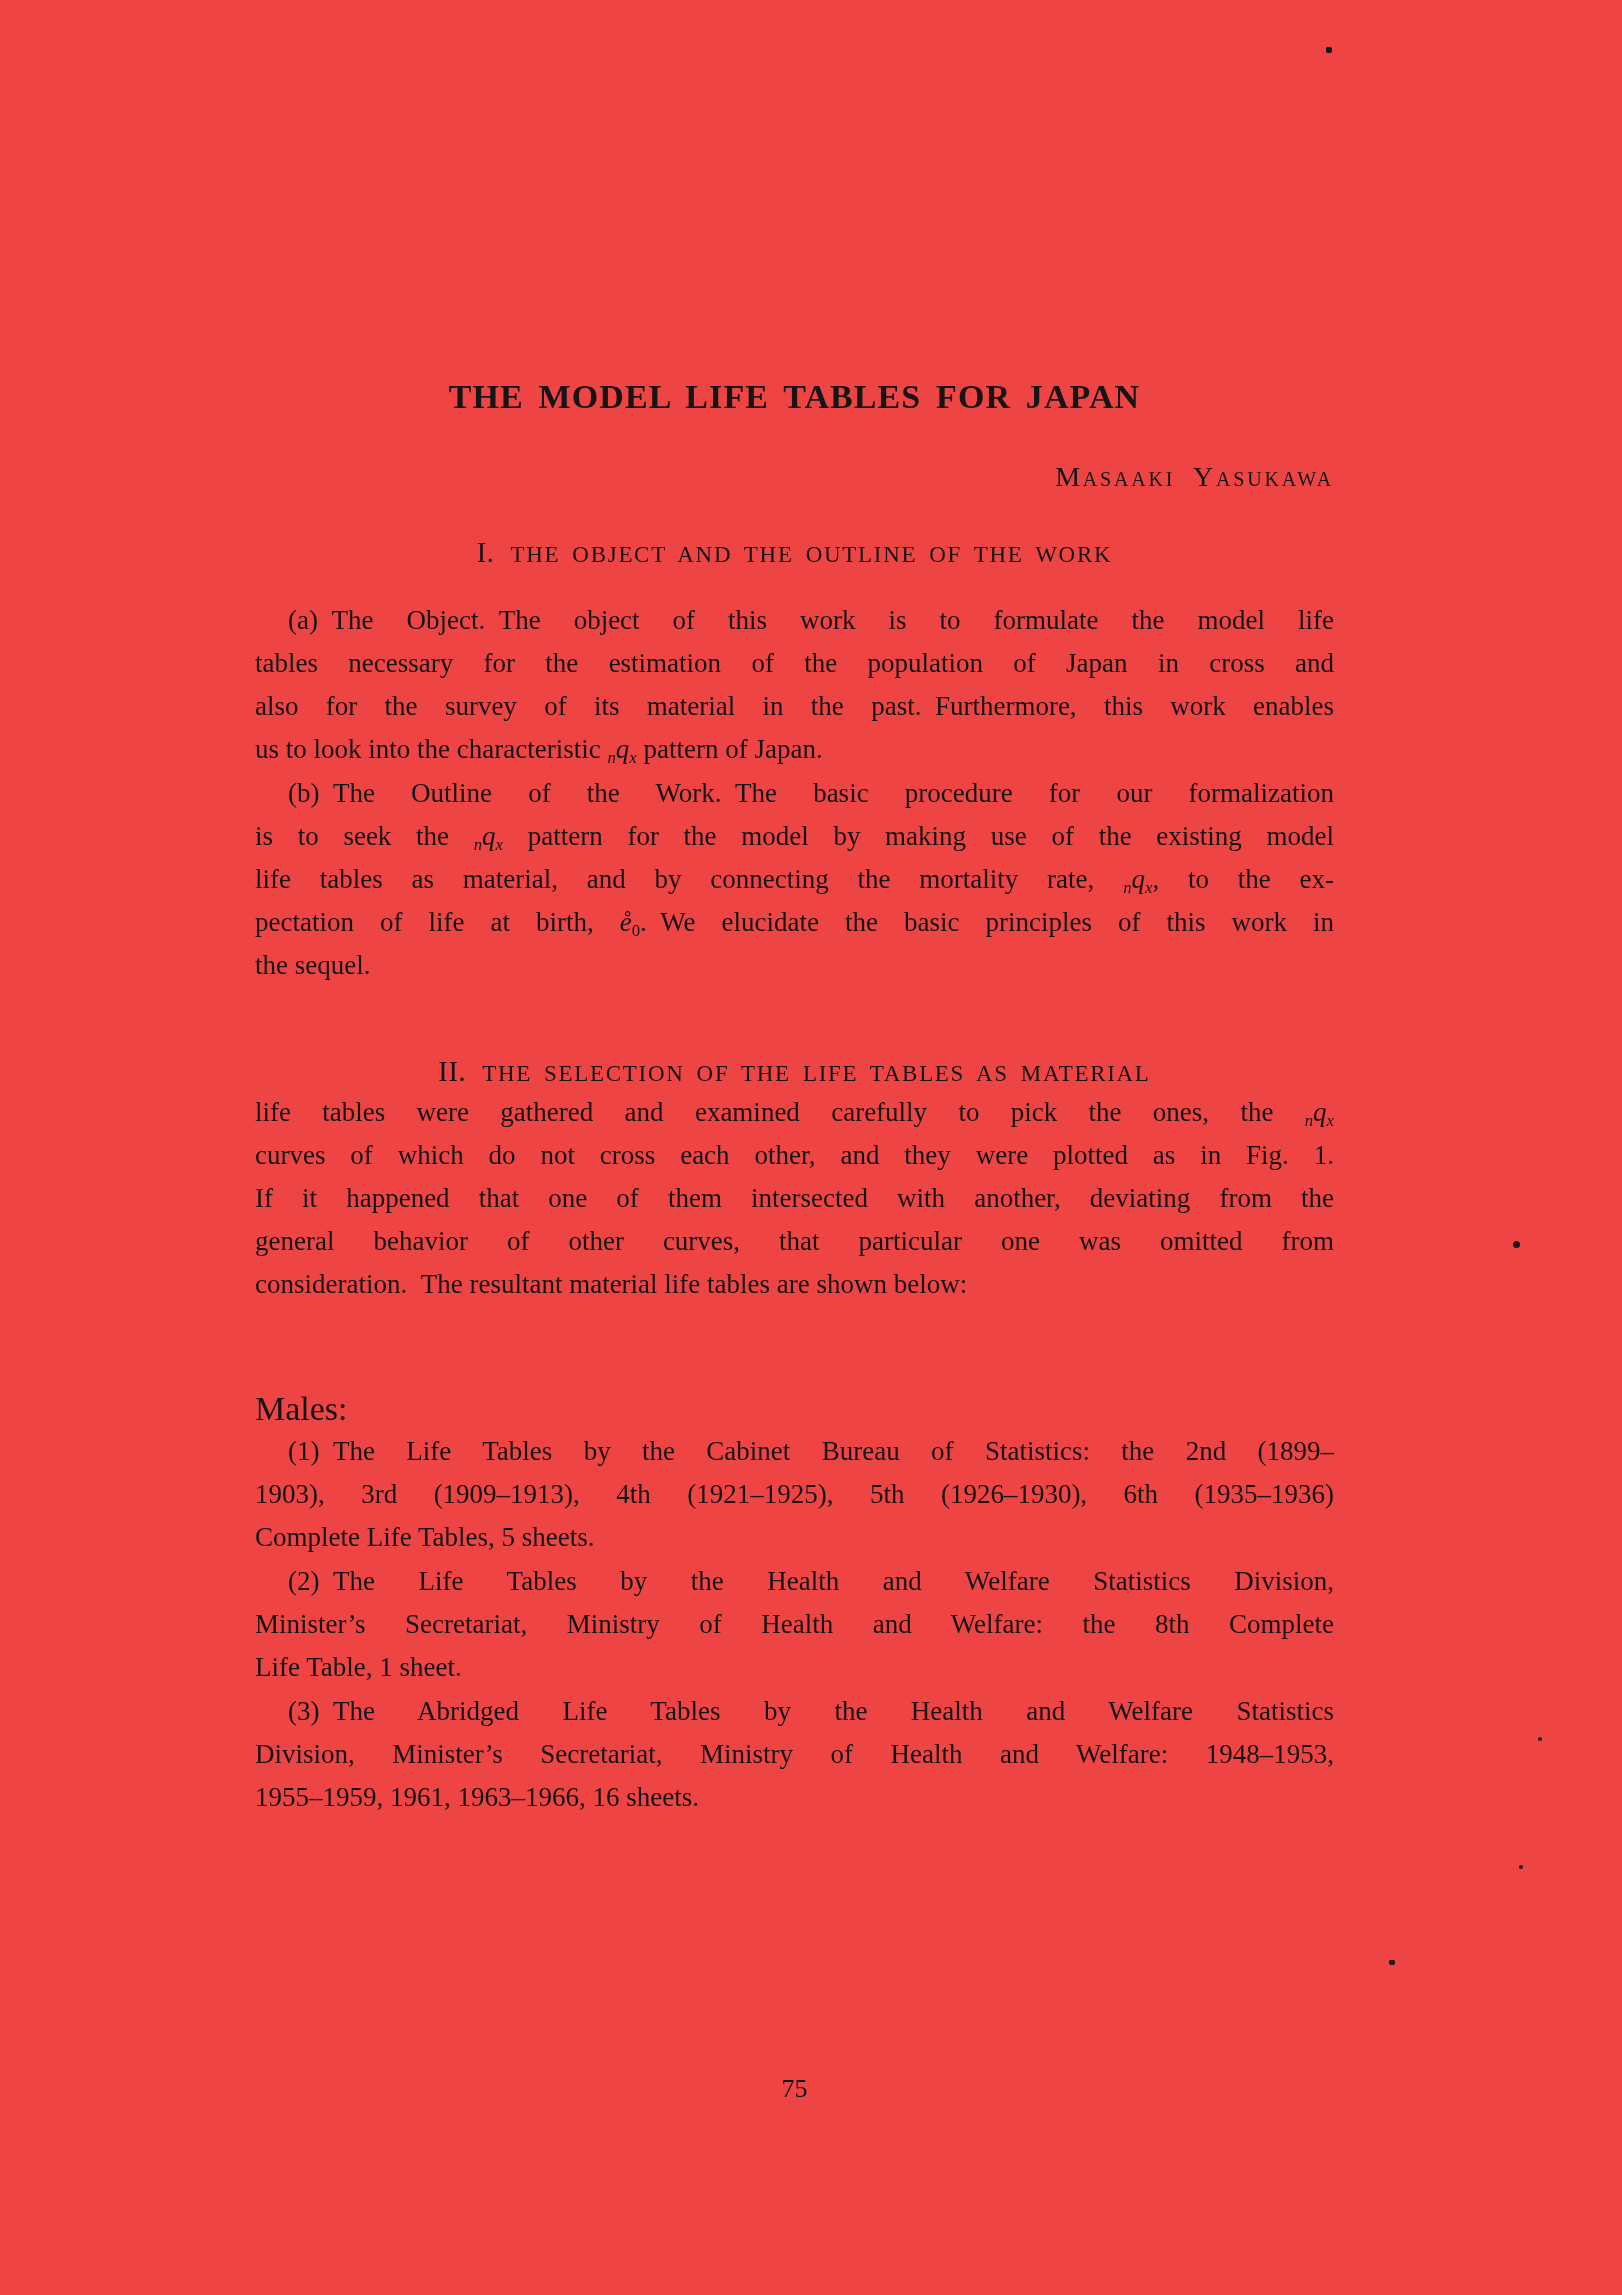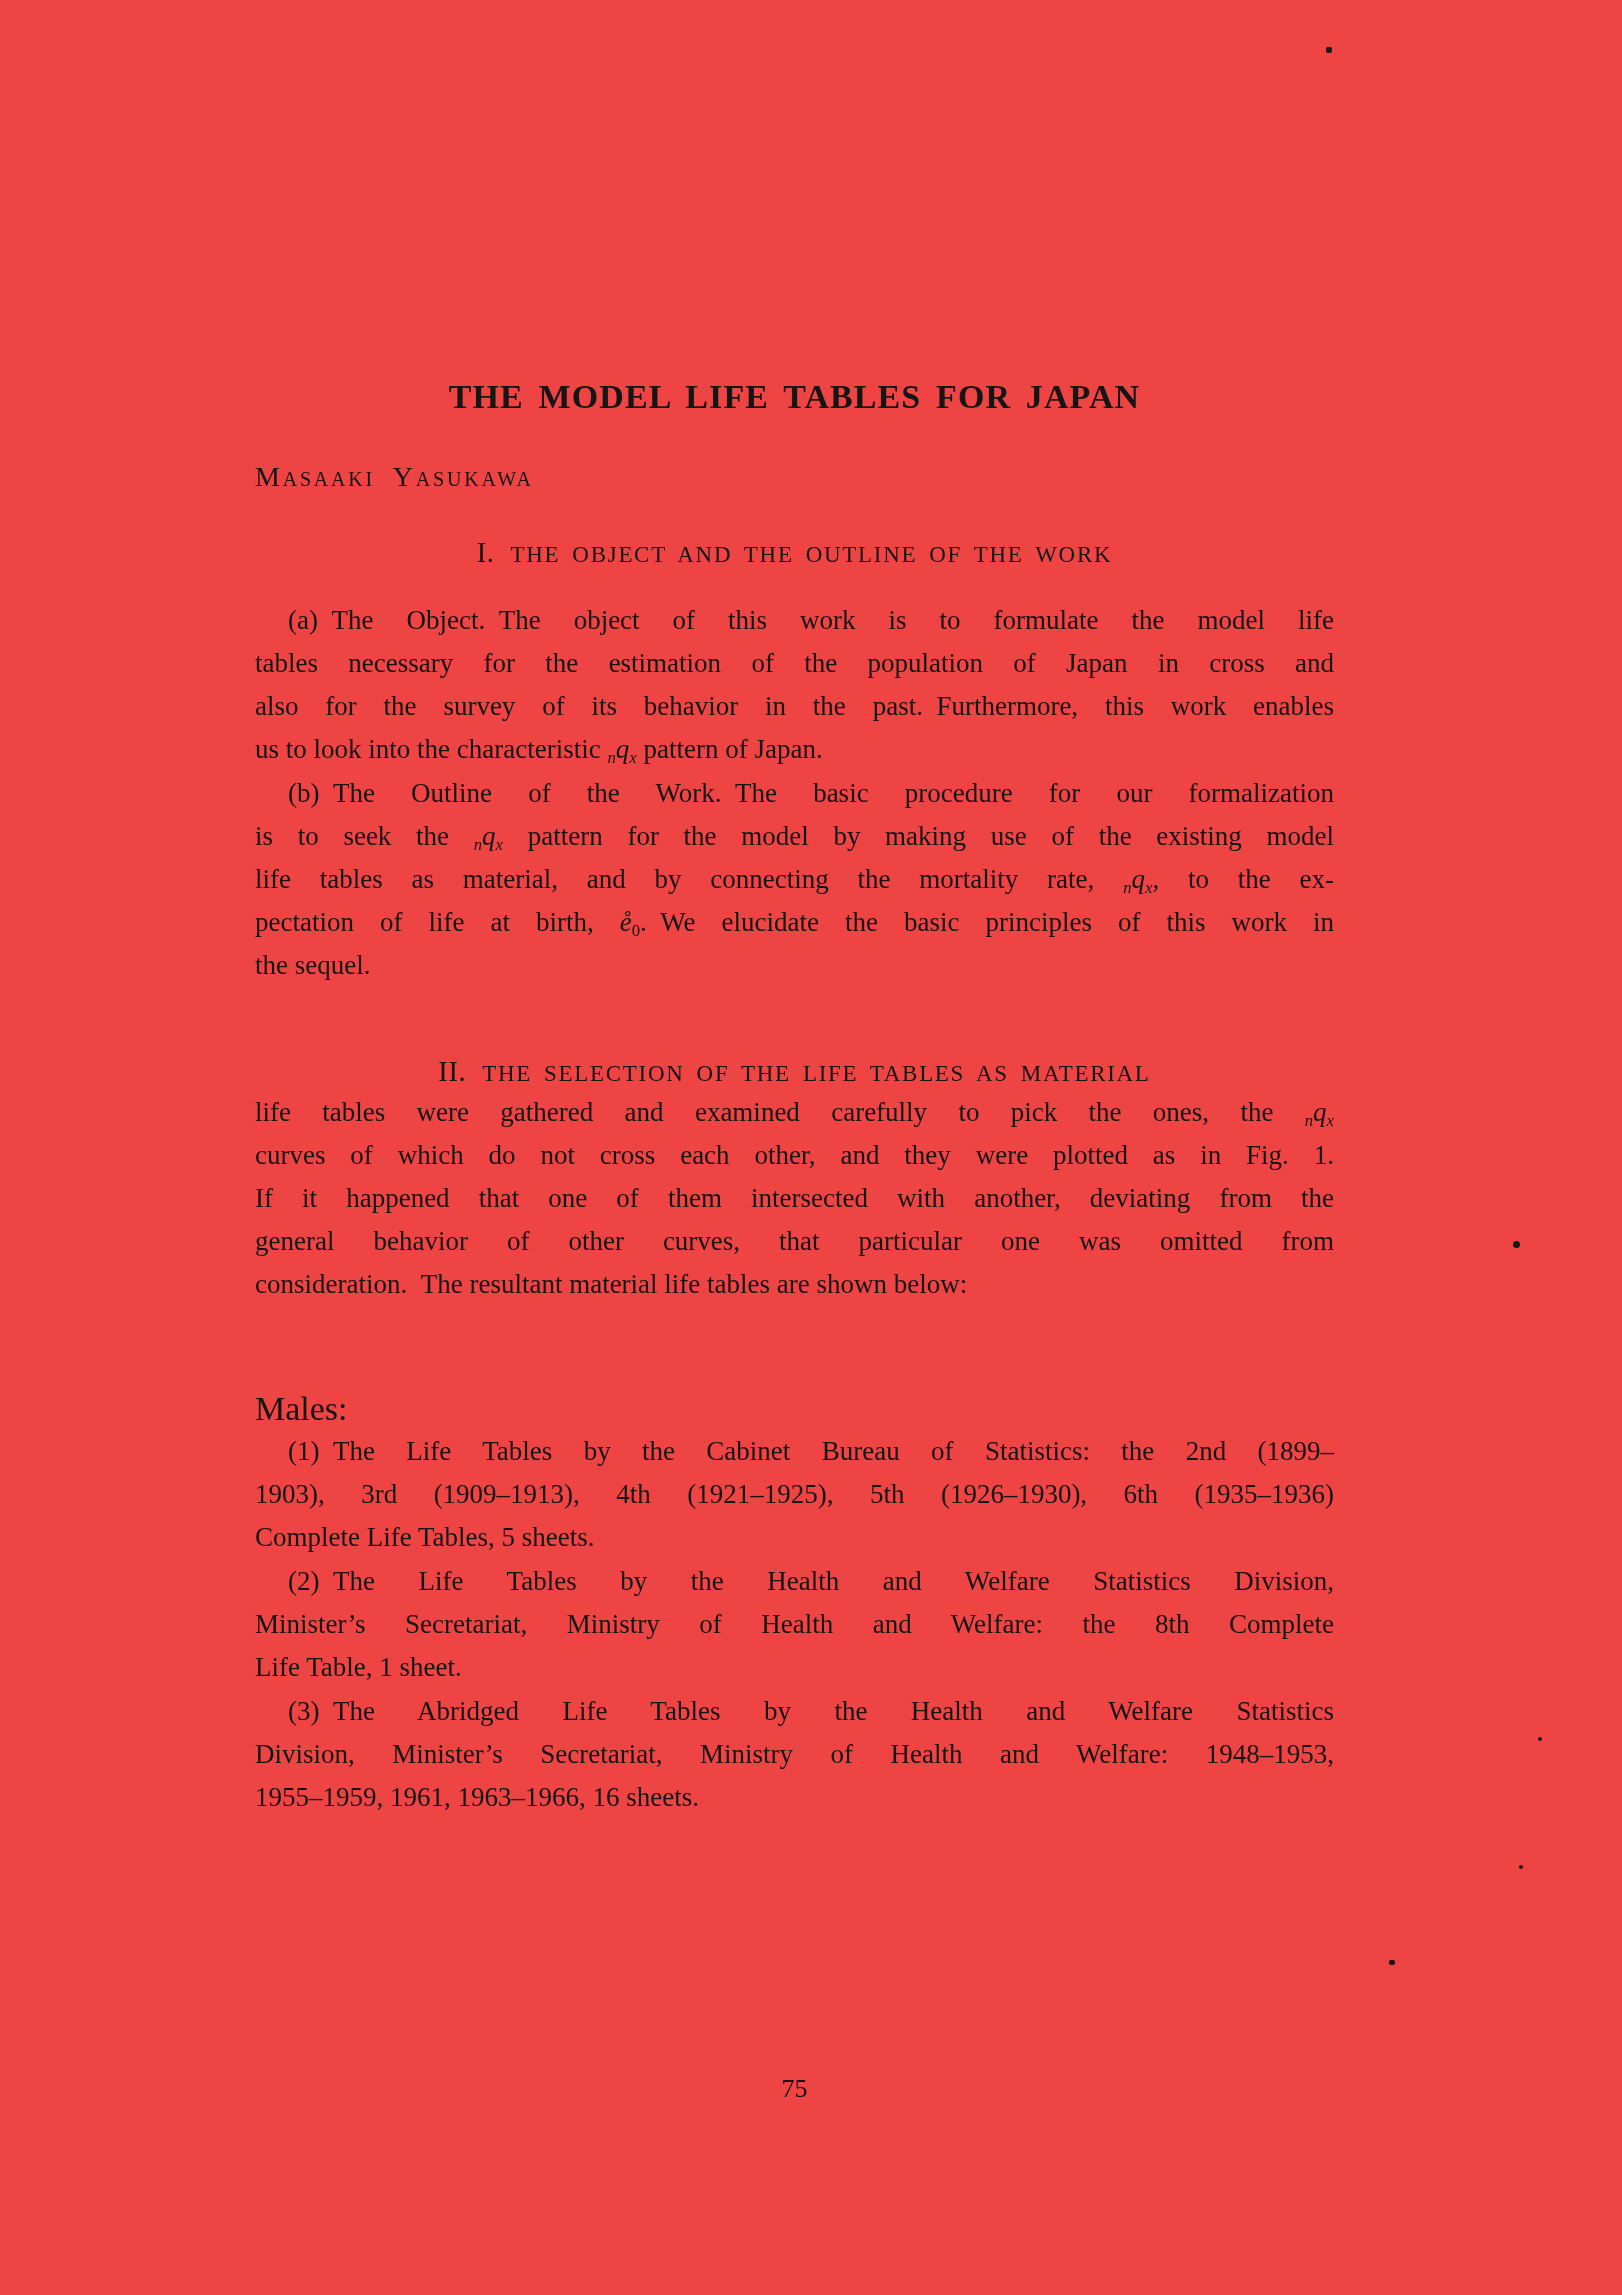--- a/index.html
+++ b/index.html
@@ -15,21 +15,21 @@
 
   .title {
     text-align:center;
     font-weight:bold;
     font-size:34px;
     letter-spacing:1.1px;
     word-spacing:5.1px;
     white-space:nowrap;
   }
   .author {
-    text-align:left;
+    text-align:right;
     font-variant:small-caps;
     font-size:28px;
     letter-spacing:2.8px;
     word-spacing:9px;
     white-space:nowrap;
   }
   .heading {
     text-align:center;
     white-space:nowrap;
   }
@@ -66,21 +66,21 @@
 
   <div class="abs author" style="top:461px">Masaaki Yasukawa</div>
 
   <div class="abs heading" style="top:537px">
     <span class="hnum">I.</span><span class="hcaps">THE OBJECT AND THE OUTLINE OF THE WORK</span>
   </div>
 
   <div class="abs para" style="top:599px">
       <div class="tline first">(a) The Object. The object of this work is to formulate the model life</div>
       <div class="tline">tables necessary for the estimation of the population of Japan in cross and</div>
-      <div class="tline">also for the survey of its behavior in the past. Furthermore, this work enables</div>
+      <div class="tline">also for the survey of its material in the past. Furthermore, this work enables</div>
       <div class="tline last">us to look into the characteristic <span class="mvar"><sub><em>n</em></sub><em>q</em><sub><em>x</em></sub></span> pattern of Japan.</div>
     </div>
 
   <div class="abs para" style="top:772px">
       <div class="tline first">(b) The Outline of the Work. The basic procedure for our formalization</div>
       <div class="tline">is to seek the <span class="mvar"><sub><em>n</em></sub><em>q</em><sub><em>x</em></sub></span> pattern for the model by making use of the existing model</div>
       <div class="tline">life tables as material, and by connecting the mortality rate, <span class="mvar"><sub><em>n</em></sub><em>q</em><sub><em>x</em></sub></span>, to the ex-</div>
       <div class="tline">pectation of life at birth, <span class="mvar"><em>e̊</em><sub>0</sub></span>. We elucidate the basic principles of this work in</div>
       <div class="tline last">the sequel.</div>
     </div>

